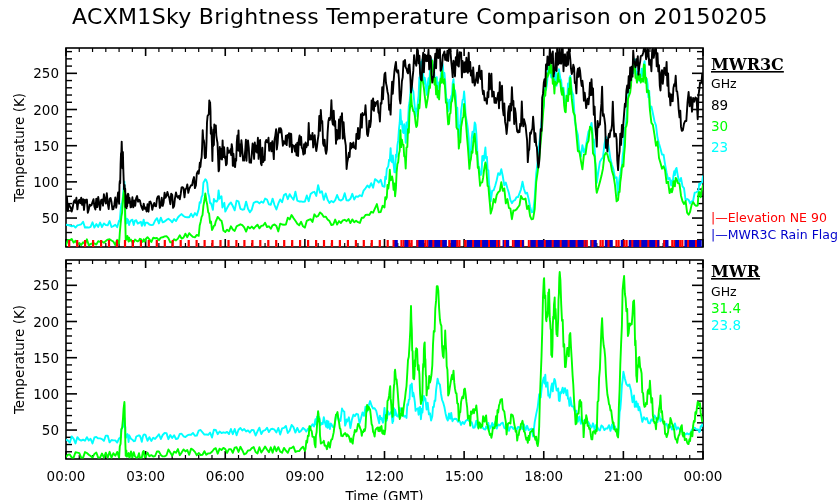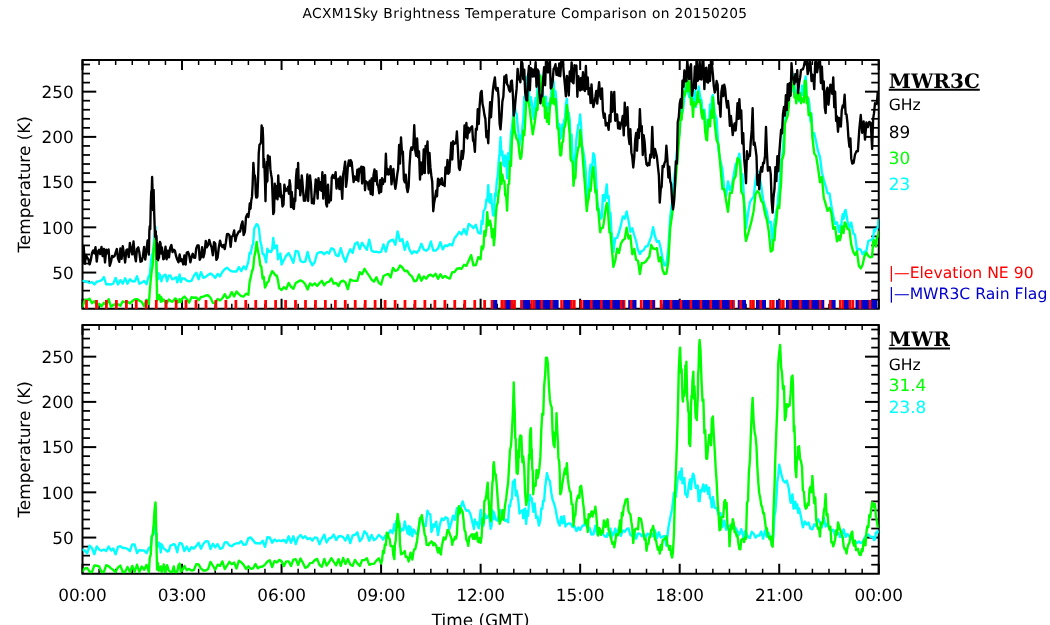--- a/index.html
+++ b/index.html
@@ -1,20 +1,20 @@
 <!DOCTYPE html>
 <html><head>
 <meta charset="utf-8">
 <style>
   html,body{margin:0;padding:0;background:#ffffff;}
   body{width:840px;height:500px;overflow:hidden;
        font-family:"DejaVu Sans","Liberation Sans",sans-serif;}
   #root{position:relative;width:840px;height:500px;background:#fff;}
   .ttl{position:absolute;left:0;top:4px;width:840px;text-align:center;
-       font-size:11px;color:#000;letter-spacing:.3px;}
+       font-size:22px;color:#000;letter-spacing:.3px;}
   svg{position:absolute;left:0;top:0;}
   .axtxt{font-size:13.5px;fill:#000;font-family:"DejaVu Sans","Liberation Sans",sans-serif;}
   .ylab{font-size:13.5px;fill:#000;}
   .lgTitle{font-size:16px;fill:#000;text-decoration:underline;font-weight:bold;
            font-family:"DejaVu Serif","Liberation Serif",serif;}
   .lgSub{font-size:12.5px;fill:#000;}
   .lgItem{font-size:13.5px;}
   .flagtxt{font-size:12.5px;}
 </style>
 </head>

